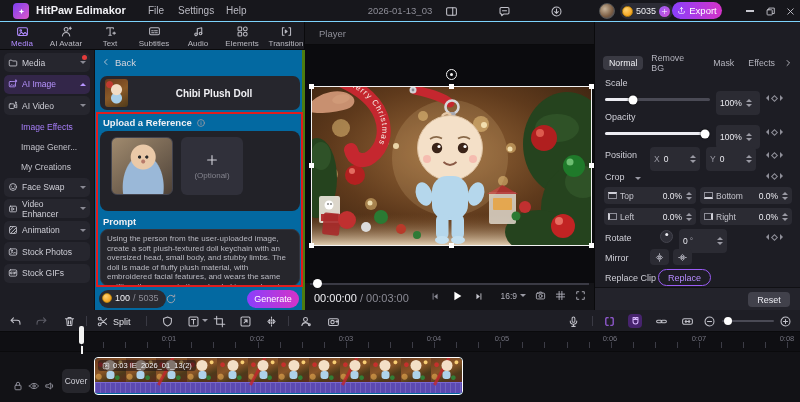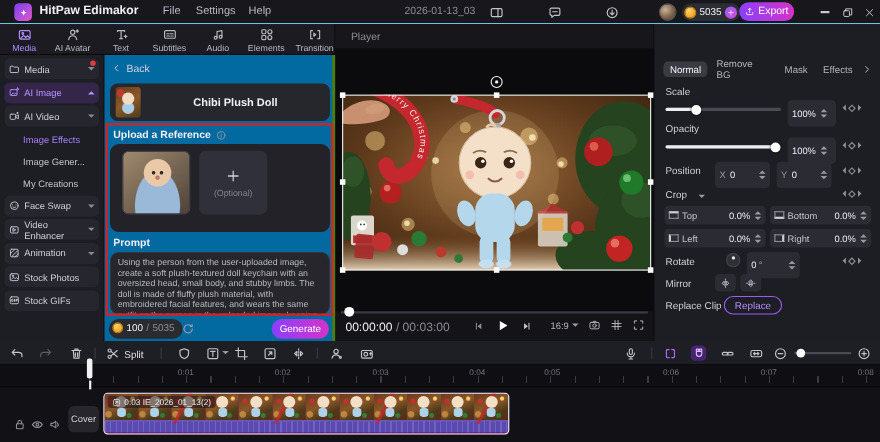--- a/index.html
+++ b/index.html
@@ -149,21 +149,21 @@
   .zslider{position:absolute;left:722px;top:10px;width:52px;height:2px;background:#4a4a55;border-radius:2px}
   .zslider::after{content:"";position:absolute;left:2px;top:-3px;width:8px;height:8px;border-radius:50%;background:#fff}
   .ruler{position:absolute;left:0;top:22px;width:100%;height:20px;background:#0f0f13;border-bottom:1px solid #0a0a0c}
   .rticks{position:absolute;left:81px;right:0;bottom:3px;height:6px;background:repeating-linear-gradient(90deg,#3c3c46 0 1px,transparent 1px 22.07px)}
   .rlab{position:absolute;top:2px;transform:translateX(-50%);font-size:7.5px;color:#73737f}
   .playhead{position:absolute;left:79px;top:-2px;width:5px;height:18px;background:#f2f2f2;border-radius:2px;z-index:9}
   .playline{position:absolute;left:81px;top:14px;width:1.5px;height:8px;background:#f2f2f2;z-index:9}
   .tracks{position:absolute;left:0;top:42px;width:100%;height:50px}
   .thico{position:absolute;top:28px;width:12px;height:12px;color:#8f8f99}
   .coverbtn{position:absolute;left:62px;top:17px;width:28px;height:24px;background:#26262c;border-radius:5px;color:#cfcfd7;font-size:8.5px;display:flex;align-items:center;justify-content:center}
-  .clip{position:absolute;left:94px;top:5px;width:369px;height:38px;border:1.5px solid #fff;border-radius:4px;overflow:hidden;background:#701a75}
+  .clip{position:absolute;left:94px;top:5px;width:369px;height:38px;border:1.5px solid #fff;border-radius:4px;overflow:hidden;background:#0369a1}
   .thumbs{display:flex;height:24px}
   .cell{flex:1;position:relative;background:
      radial-gradient(circle at 18% 28%,rgba(205,45,45,.9) 0 1.8px,transparent 2.8px),
      radial-gradient(circle at 82% 18%,rgba(255,214,120,.95) 0 1.4px,transparent 2.4px),
      radial-gradient(circle at 72% 82%,rgba(46,134,56,.9) 0 1.8px,transparent 2.8px),
      radial-gradient(circle at 12% 78%,rgba(255,190,90,.5) 0 2.5px,transparent 3.5px),
      linear-gradient(155deg,#6a3a1e,#8a5628 45%,#4e3a1a 72%,#5e2a1e)}
   .cell:nth-child(3n)::before{content:"";position:absolute;left:30%;top:-20%;width:3px;height:140%;background:rgba(195,38,44,.8);transform:rotate(28deg)}
   .mdoll{position:absolute;left:50%;top:2px;width:13px;height:20px;transform:translateX(-50%)}
   .mdoll::before{content:"";position:absolute;left:1px;top:0;width:11px;height:11px;border-radius:50%;background:#f3dfc6}
@@ -903,20 +903,23 @@
       </div>
     <div class="mbtn" style="left:78px;top:227px">
         <svg class="ic" style="transform:rotate(90deg)">
           <use href="#i-flip"></use>
         </svg>
       </div>
 
     <span class="ilabel" style="left:10px;top:251px">Replace Clip</span>
     <div class="replacebtn" style="left:63px;top:247px">Replace</div>
 
+    <div class="resetbar">
+      <div class="resetbtn">Reset</div>
+    </div>
   </div>
 
   <div class="timeline">
     <div class="ttool">
       <span class="ti" style="left:8px">
           <svg class="ic">
             <use href="#i-undo"></use>
           </svg>
         </span>
       <span class="ti dim" style="left:34px">

